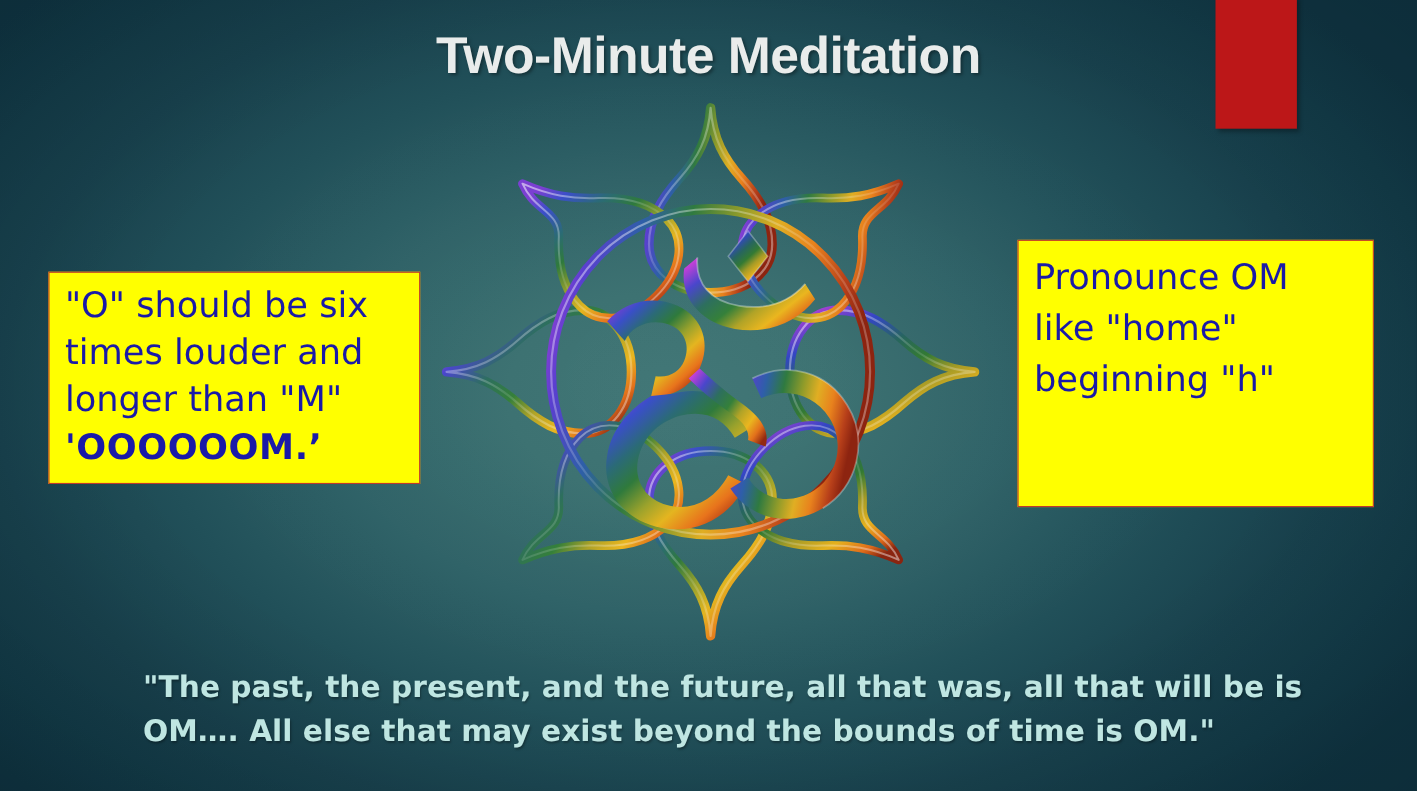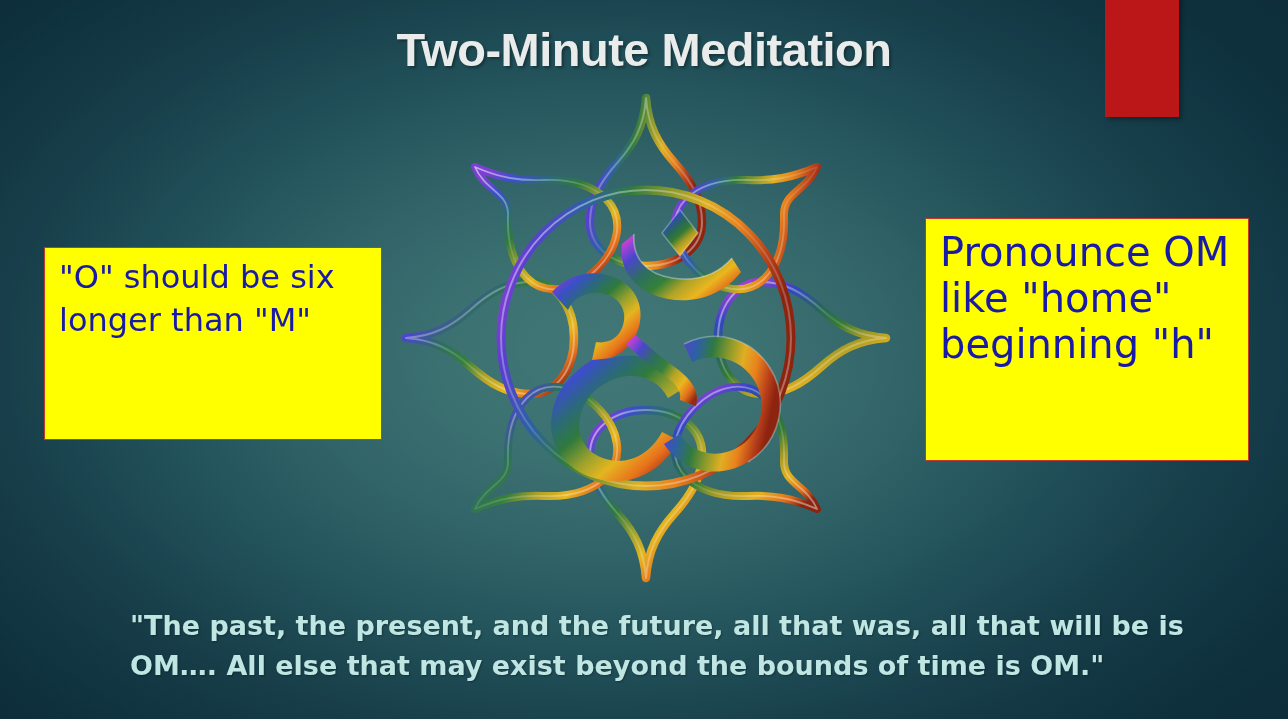--- a/index.html
+++ b/index.html
@@ -97,21 +97,21 @@
     padding: 8px 0 0 14px;
     font-size: 32px;
     line-height: 43px;
   }
   #callout-right {
     left: 925px;
     top: 218px;
     width: 324px;
     height: 243px;
     padding: 10px 0 0 14px;
-    font-size: 40px;
+    font-size: 32px;
     line-height: 46px;
   }
   #callout-right .period { font-weight: bold; }
 
   
   .quote {
     position: absolute;
     left: 130px;
     top: 606px;
     width: 1060px;
@@ -275,21 +275,23 @@
                    C322 392 286 384 268 356 L284 346 C296 366 322 372 344 358
                    C366 344 372 314 358 292 C344 270 318 264 296 274 Z" fill="url(#rg1)"></path>
           <path d="M288 256 C320 240 356 250 374 280 C394 312 384 354 352 374" fill="none" stroke="#ffffff" stroke-opacity="0.30" stroke-width="1.6"></path>
         </g>
       </g>
     </svg>
   </div>
 
   <div class="callout" id="callout-left">
     <span class="line">"O" should be six</span>
+    <span class="line">times louder and</span>
     <span class="line">longer than "M"</span>
+    <span class="line bold">'OOOOOOM.’</span>
   </div>
 
   <div class="callout" id="callout-right">
     <span class="line">Pronounce OM</span>
     <span class="line">like "home"</span>
     <span class="line">beginning "h"</span>
   </div>
 
   <div class="quote">
     <span class="line">"The past, the present, and the future, all that was, all that will be is</span>

